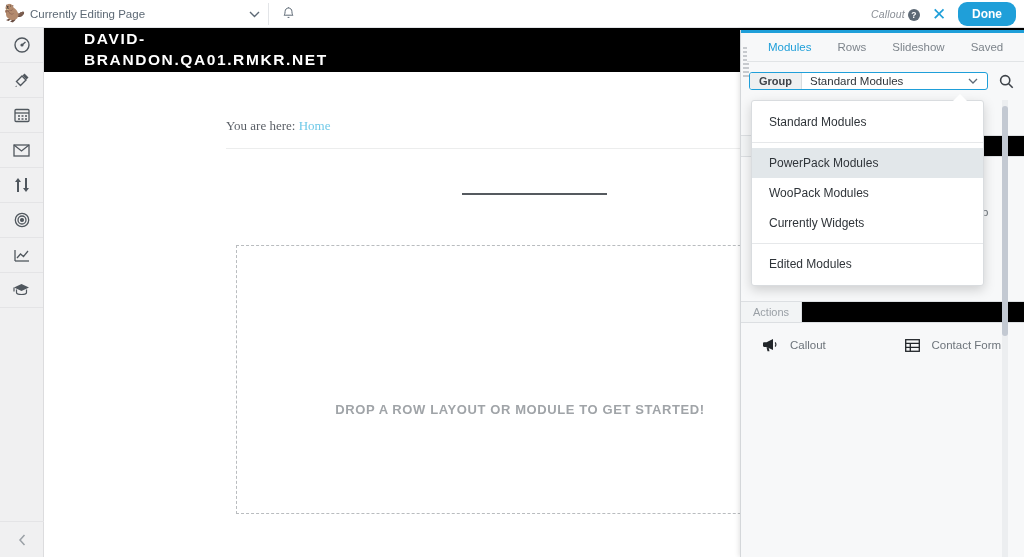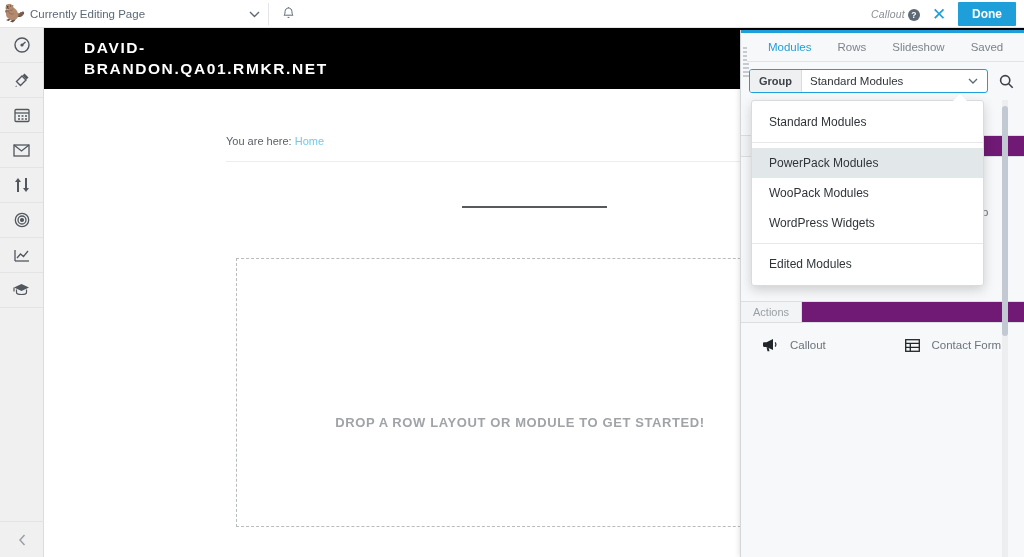--- a/index.html
+++ b/index.html
@@ -45,21 +45,21 @@
     width: 12px; height: 12px; border-radius: 50%; background: #5d6975; color: #fff;
     font-size: 8.5px; font-style: normal; display: inline-flex;
     align-items: center; justify-content: center; margin-left: 3px; font-weight: bold;
   }
   .ab-close {
     font-size: 17px; color: #1f9fd9; line-height: 1; width: 20px; text-align: center;
     font-weight: 300; cursor: pointer;
   }
   .ab-done {
     background: #1f9fd9; color: #fff; font-size: 12px; font-weight: bold;
-    border: none; border-radius: 1px; padding: 5px 14px; cursor: pointer;
+    border: none; border-radius: 9px; padding: 5px 14px; cursor: pointer;
   }
 
   
   .rail {
     position: absolute; left: 0; top: 28px; width: 44px; height: 529px;
     background: #f0f0f1; border-right: 1px solid #dcdcde; z-index: 30;
   }
   .rail-item {
     height: 35px; display: flex; align-items: center; justify-content: center;
     border-bottom: 1px solid #e4e4e6; color: #50575e;
@@ -70,36 +70,36 @@
     display: flex; align-items: center; justify-content: center;
     border-top: 1px solid #e4e4e6; color: #9aa0a6; font-size: 12px;
   }
 
   
   .canvas {
     position: absolute; left: 44px; top: 28px; width: 980px; height: 529px;
     background: #ffffff; overflow: hidden;
   }
   .site-header {
-    height: 61px; background: #000000; display: flex; align-items: center;
+    height: 44px; background: #000000; display: flex; align-items: center;
     padding: 0 0 0 40px; position: relative;
   }
   .site-title {
     color: #ffffff; font-size: 15.5px; font-weight: bold; letter-spacing: 1.6px;
     line-height: 1.35; max-width: 300px;
   }
   .site-nav {
     position: absolute; right: 180px; top: 0; height: 58px;
     display: flex; align-items: center; gap: 30px;
   }
   .site-nav a {
     color: #d9d9d9; font-size: 10.5px; letter-spacing: 1.4px; text-decoration: none;
   }
   .breadcrumb-wrap { padding: 46px 0 0 182px; }
-  .breadcrumb { font-size: 11px; color: #5a5f66; }
+  .breadcrumb { font-size: 13px; color: #5a5f66; font-family: Liberation Serif, serif; }
   .breadcrumb .bc-link { color: #6fc9e8; }
   .bc-rule {
     margin: 14px 0 0 182px; width: 560px; height: 1px; background: #eceded;
   }
   .hr-short {
     margin: 44px auto 0 auto; width: 145px; height: 2px; background: #555a5f;
   }
   .dropzone {
     margin: 50px 0 0 192px; width: 560px; height: 269px;
     border: 1px dashed #b9bcbf;
@@ -140,21 +140,21 @@
     font-size: 11.5px; color: #7d848b; padding: 0 13px; cursor: pointer;
     line-height: 29px;
   }
   .ptab.active { color: #1f9fd9; }
 
   .panel-search {
     position: absolute; top: 38px; left: 8px; right: 8px; height: 26px;
     display: flex; align-items: center; gap: 8px;
   }
   .group-select {
-    flex: 1; height: 24px; border: 1px solid #1f9fd9; border-radius: 3px;
+    flex: 1; height: 18px; border: 1px solid #1f9fd9; border-radius: 3px;
     background: #ffffff; display: flex; align-items: center; overflow: hidden;
   }
   .group-label {
     background: #eef0f1; border-right: 1px solid #d8dcde; height: 100%;
     display: flex; align-items: center; padding: 0 9px;
     font-size: 11px; font-weight: bold; color: #3d4248;
   }
   .group-value {
     flex: 1; padding: 0 8px; font-size: 11.5px; color: #2f3439;
   }
@@ -186,21 +186,21 @@
   }
   .mod-item {
     width: 50%; display: flex; align-items: center; gap: 11px;
     padding: 9px 0 9px 22px; font-size: 11.5px; color: #6d747b; cursor: pointer;
   }
   .mod-icon {
     width: 16px; display: flex; align-items: center; justify-content: center;
     color: #22262a; flex: none;
   }
   .sec-header {
-    background: #701a75; height: 22px; display: flex; align-items: stretch;
+    background: #000000; height: 22px; display: flex; align-items: stretch;
     border-top: 1px solid #dcdfe2; border-bottom: 1px solid #dcdfe2;
   }
   .sec-tab {
     background: #f2f4f5; padding: 0 12px; display: flex; align-items: center;
     font-size: 11px; color: #9aa0a6; border-right: 1px solid #dcdfe2;
   }
   .panel-scrollbar {
     position: absolute; right: 16px; top: 76px; width: 6px; height: 230px;
     background: #c3c9d2; border-radius: 3px; z-index: 65;
   }
@@ -477,19 +477,19 @@
           <span>Contact Form</span>
         </div>
       </div>
     </div>
 
     <div class="dropdown">
       <div class="dd-item">Standard Modules</div>
       <div class="dd-sep"></div>
       <div class="dd-item highlight">PowerPack Modules</div>
       <div class="dd-item">WooPack Modules</div>
-      <div class="dd-item">WordPress Widgets</div>
+      <div class="dd-item">Currently Widgets</div>
       <div class="dd-sep"></div>
       <div class="dd-item">Edited Modules</div>
     </div>
   </div>
 
 </div>
 
 </body></html>

